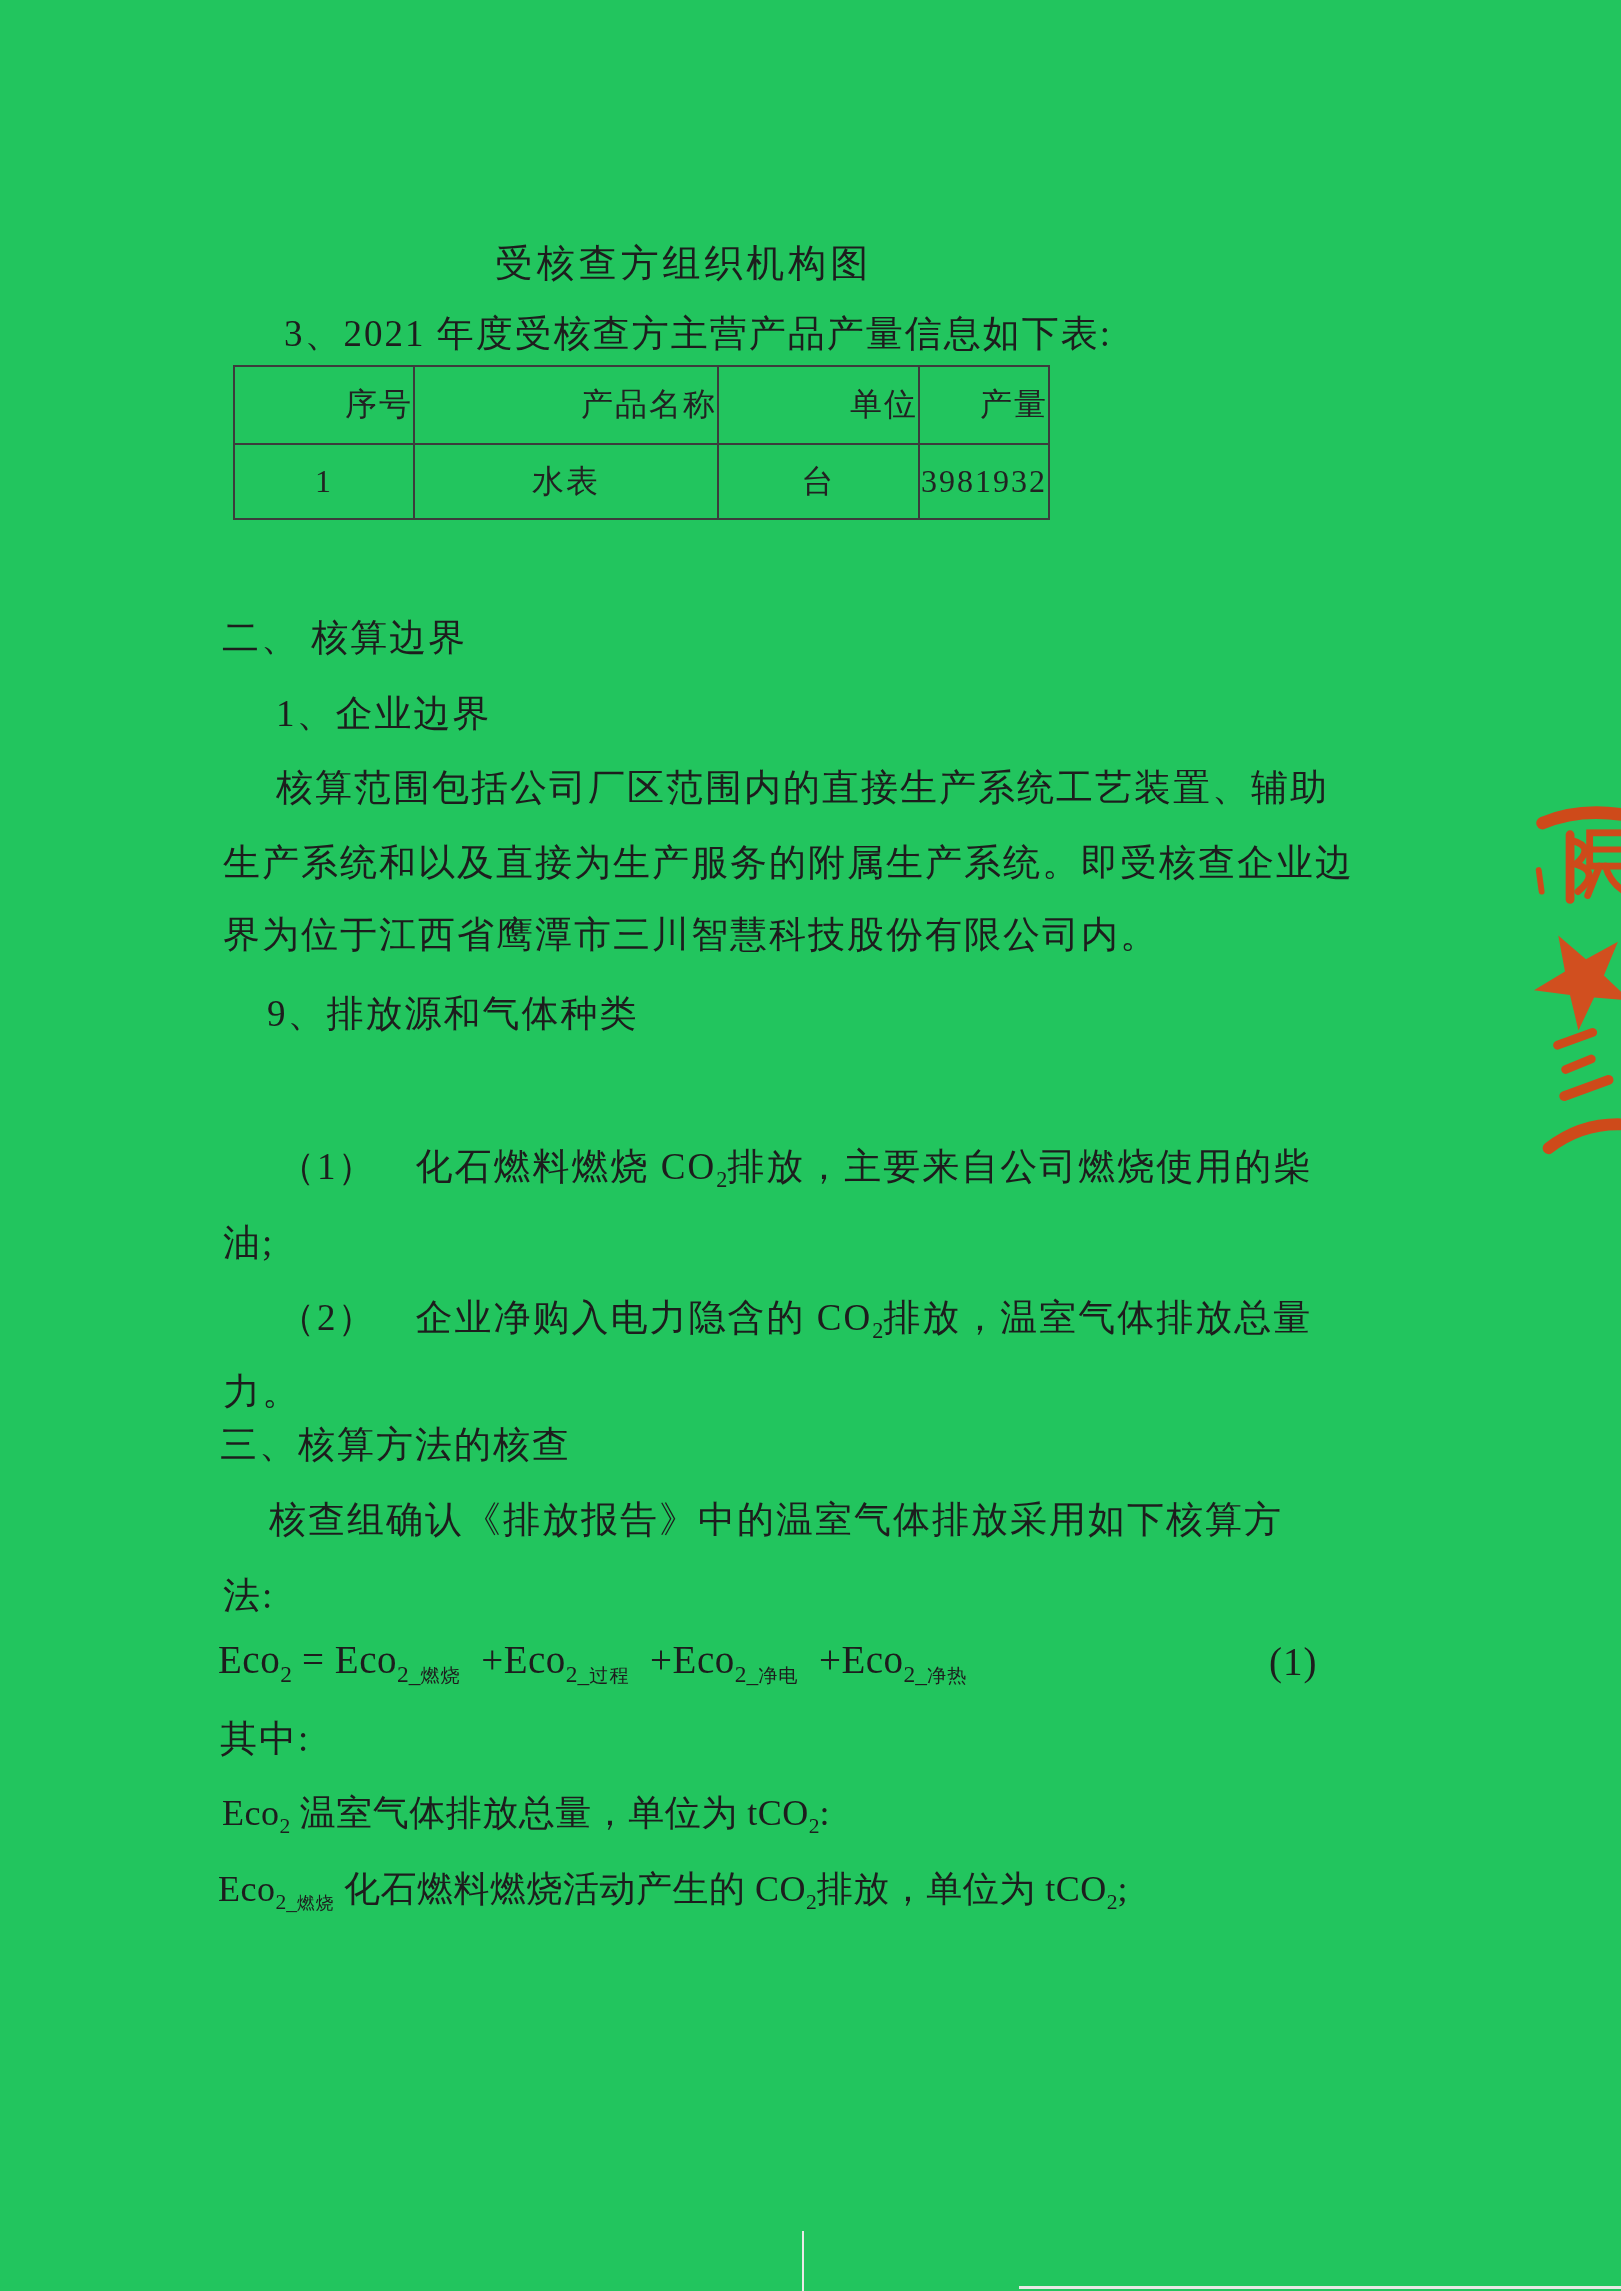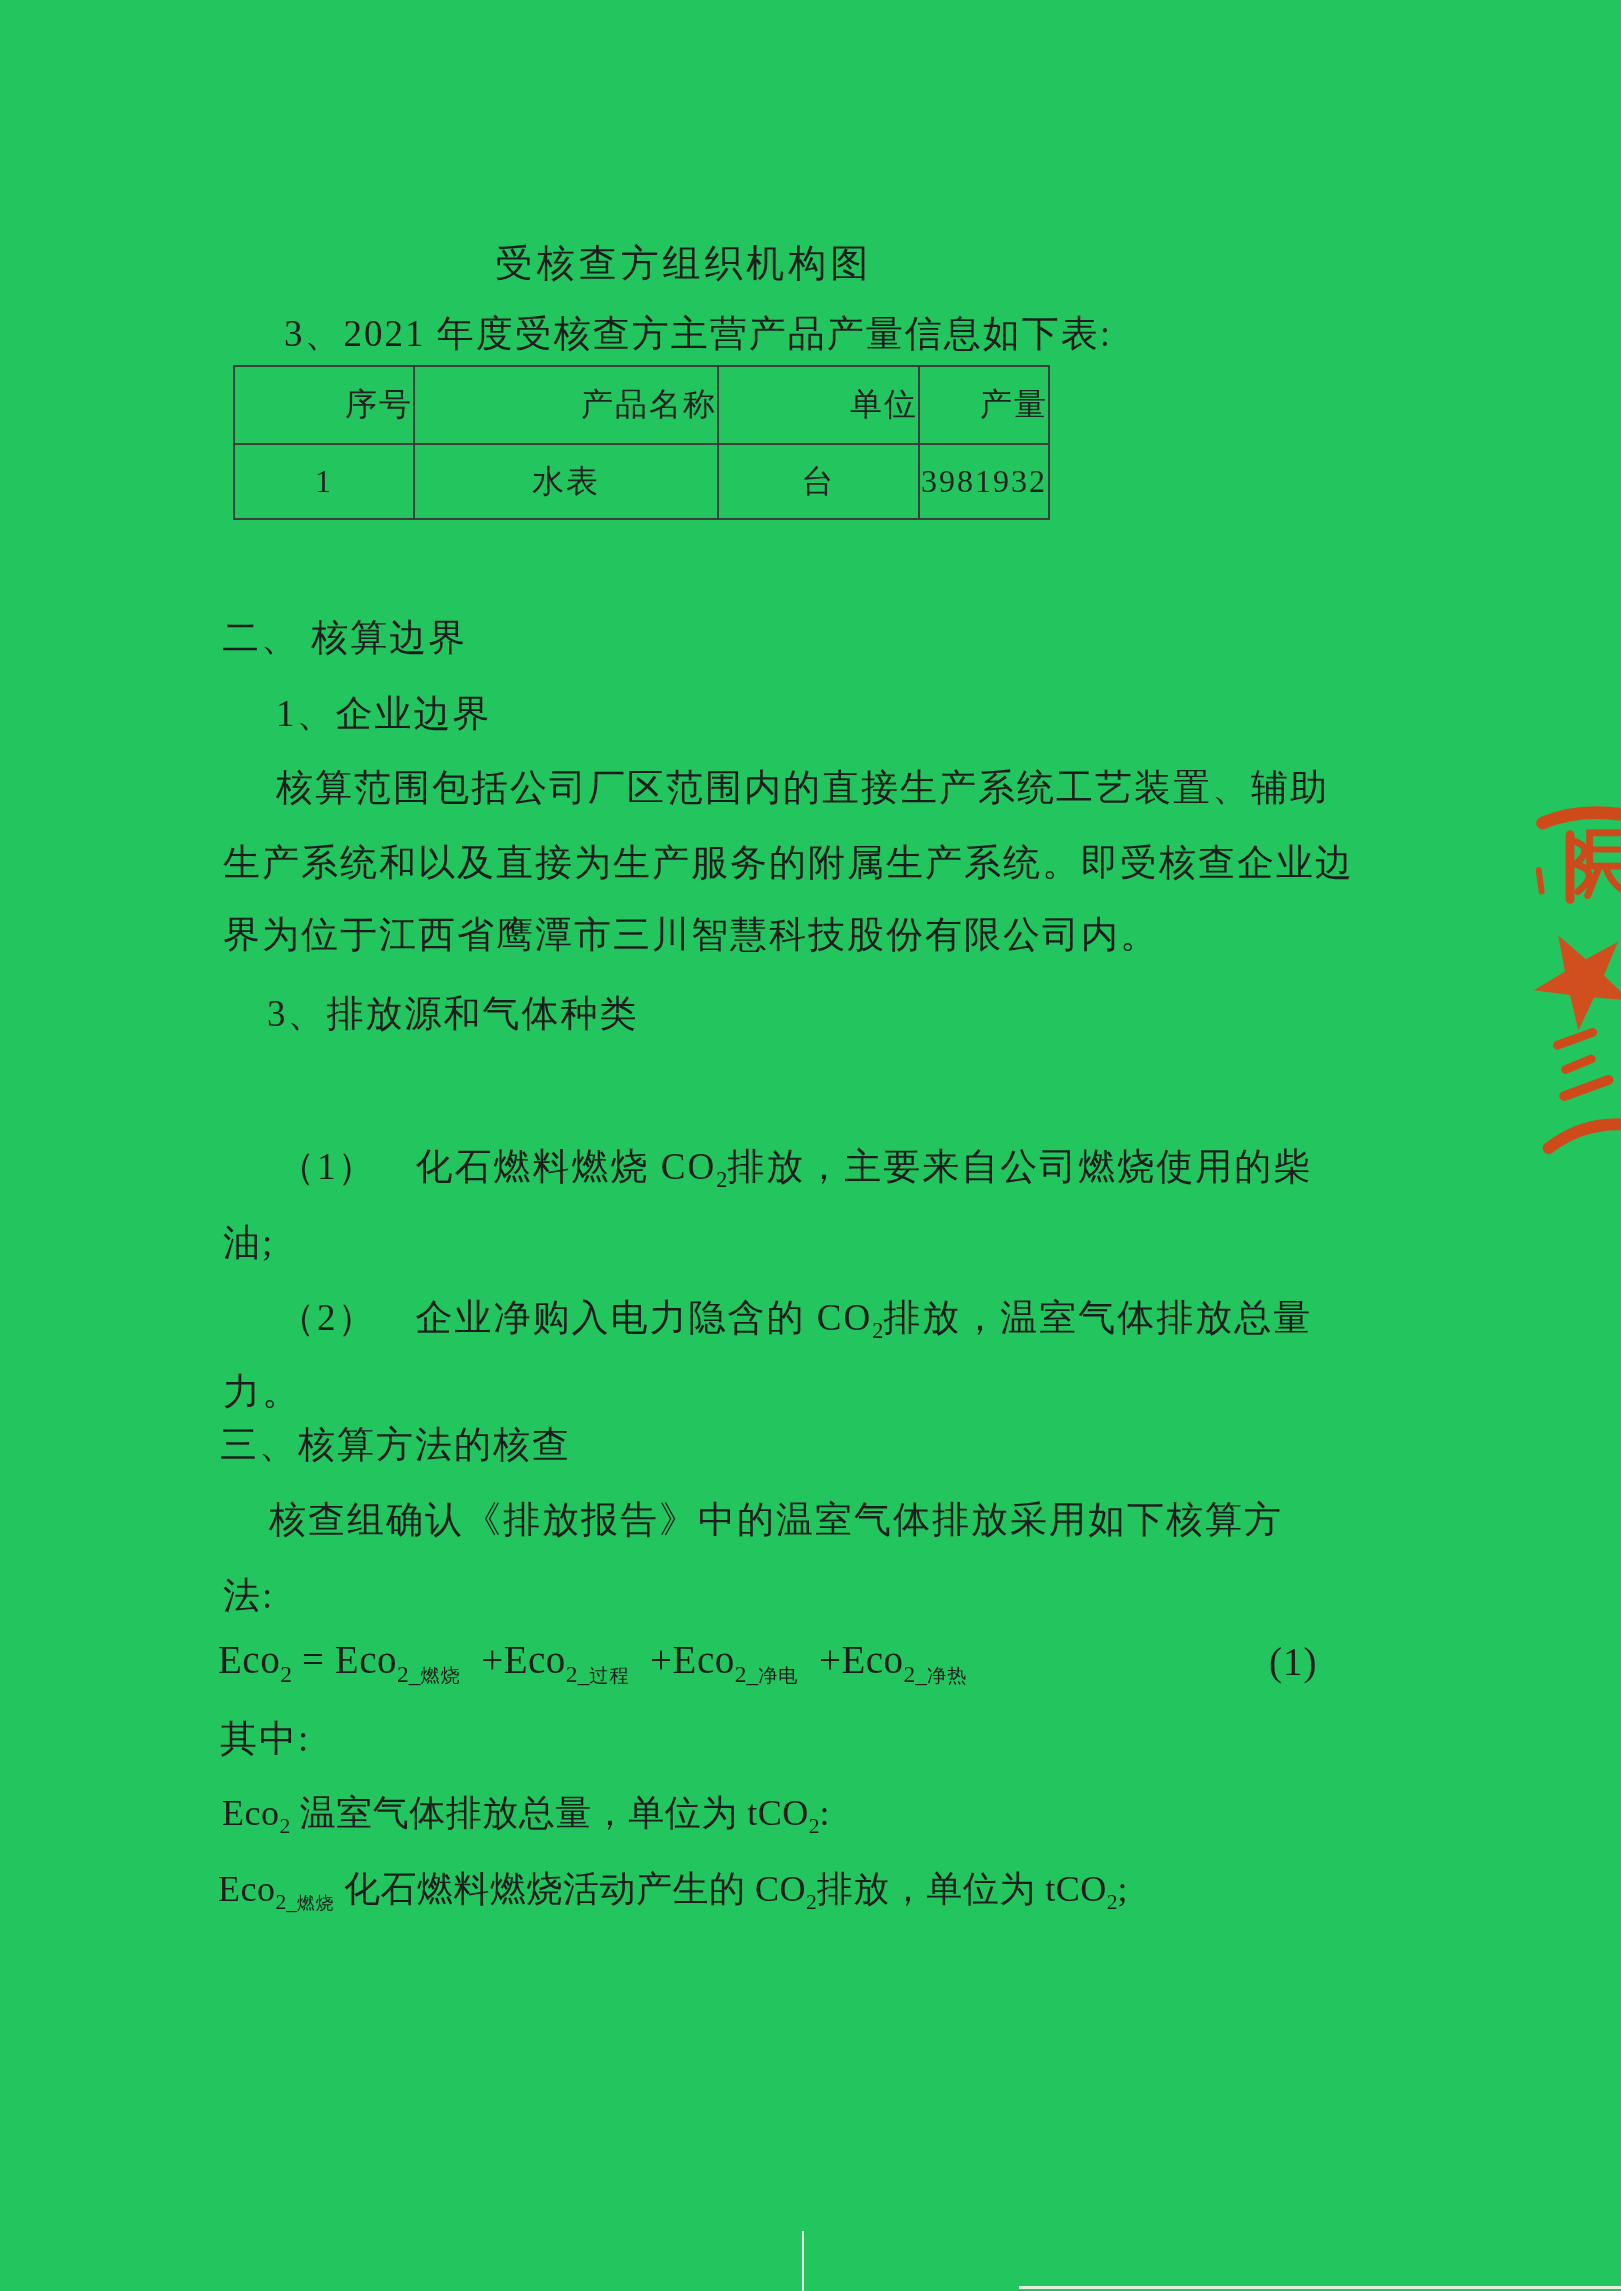--- a/index.html
+++ b/index.html
@@ -65,21 +65,21 @@
   </tbody>
     </table>
 
   <div class="line" style="top:616px;left:222px">二、 核算边界</div>
   <div class="line" style="top:692px;left:276px">1、企业边界</div>
 
   <div class="line" style="top:766px;left:276px">核算范围包括公司厂区范围内的直接生产系统工艺装置、辅助</div>
   <div class="line" style="top:841px;left:223px">生产系统和以及直接为生产服务的附属生产系统。即受核查企业边</div>
   <div class="line" style="top:913px;left:223px">界为位于江西省鹰潭市三川智慧科技股份有限公司内。</div>
 
-  <div class="line" style="top:992px;left:267px">3、排放源和气体种类</div>
+  <div class="line" style="top:992px;left:267px">9、排放源和气体种类</div>
 
 
   <div class="line" style="top:1145px;left:278px"><span>（1）　化石燃料燃烧 CO</span><sub>2</sub><span>排放，主要来自公司燃烧使用的柴</span></div>
   <div class="line" style="top:1221px;left:223px">油;</div>
 
   <div class="line" style="top:1296px;left:278px"><span>（2）　企业净购入电力隐含的 CO</span><sub>2</sub><span>排放，温室气体排放总量</span></div>
   <div class="line" style="top:1370px;left:223px">力。</div>
 
   <div class="line" style="top:1498px;left:269px">核查组确认《排放报告》中的温室气体排放采用如下核算方</div>
   <div class="line" style="top:1423px;left:220px">三、核算方法的核查</div>

